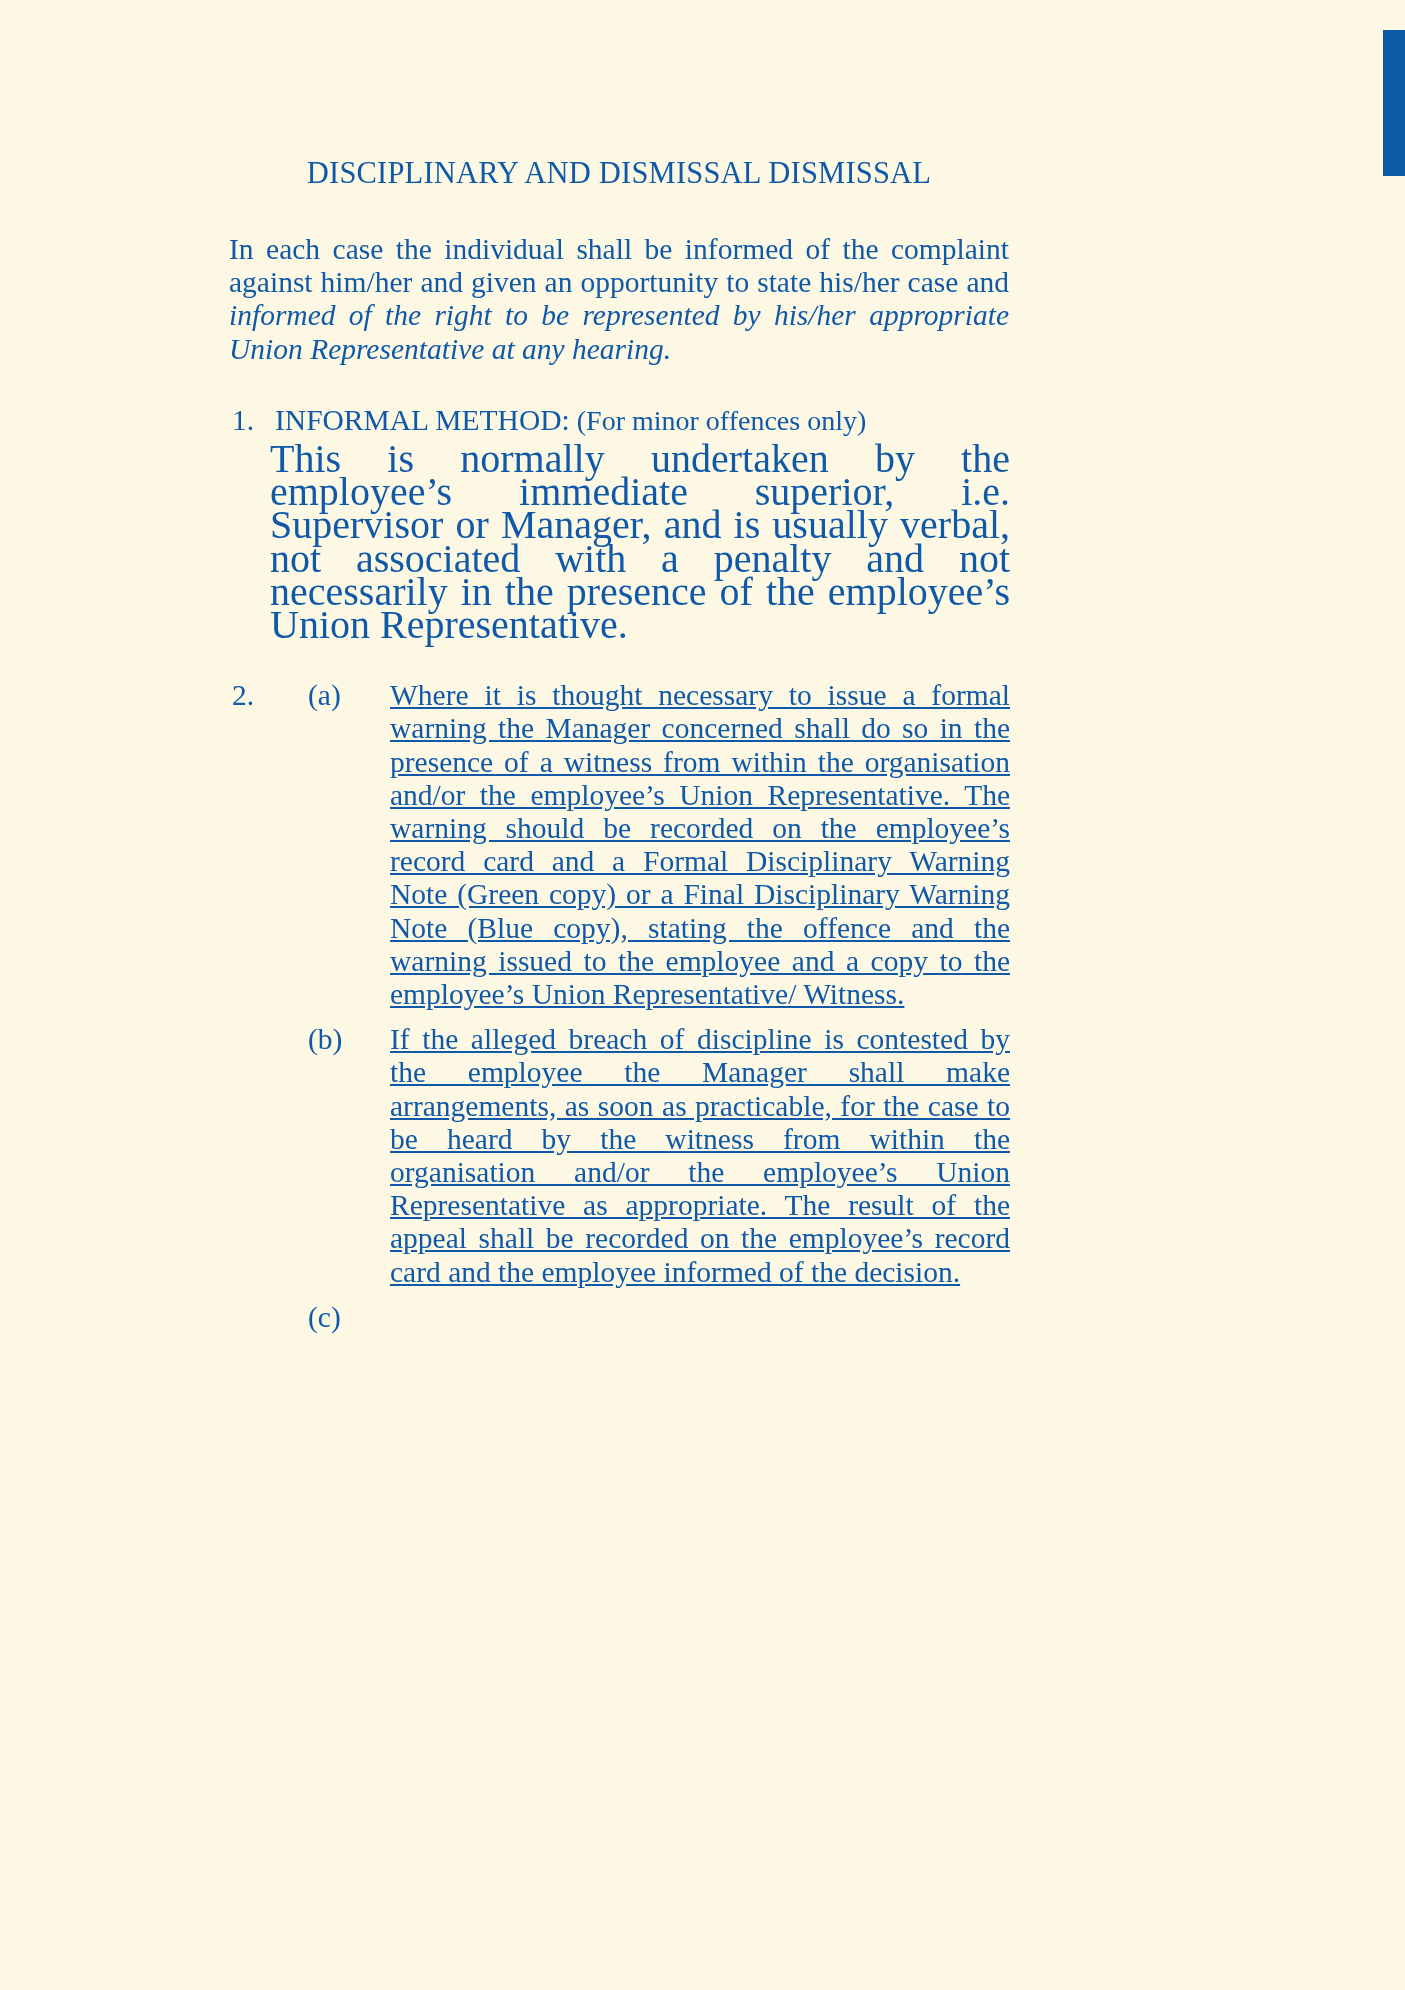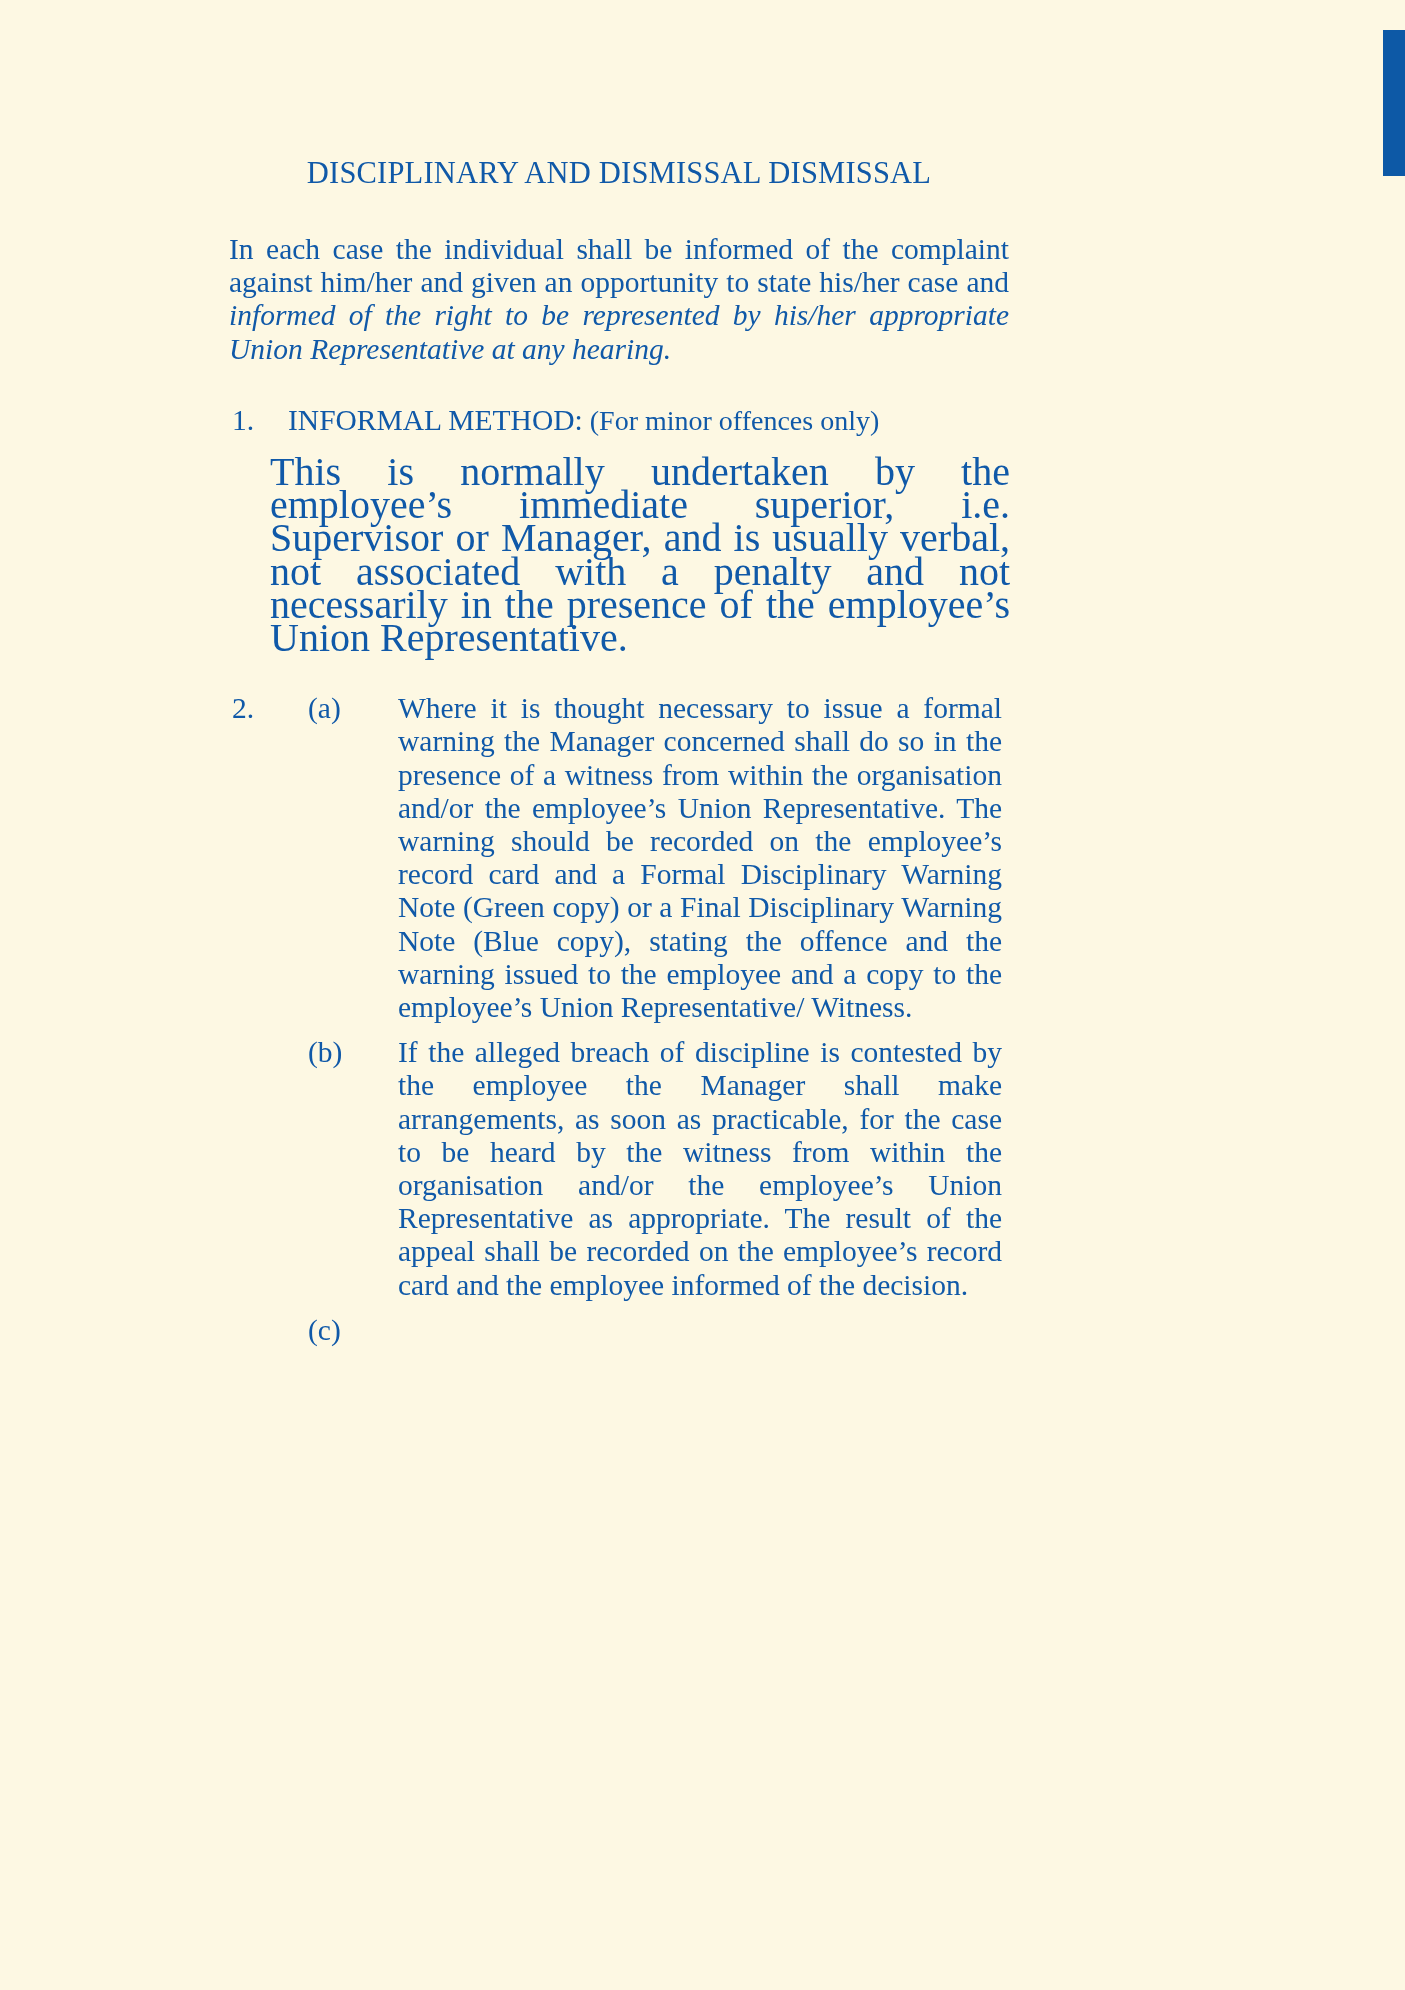--- a/index.html
+++ b/index.html
@@ -69,21 +69,21 @@
   }
   .numitem > .marker {
     position: absolute;
     left: 4px;
     top: 0;
     font-size: 29.5px;
     line-height: 33.2px;
     color: #1059a8;
   }
   .numitem .head {
-    margin: 18px;
+    margin: 5px;
     font-size: 29.5px;
     line-height: 33.2px;
     white-space: nowrap;
     color: #1059a8;
   }
   .numitem .head .small {
     font-size: 28px;
   }
   .numitem .body {
     margin: 0;
@@ -102,26 +102,27 @@
   }
   .letteritem > .marker {
     position: absolute;
     left: 38px;
     top: 0;
     font-size: 29.5px;
     line-height: 33.2px;
     color: #1059a8;
   }
   .letteritem > .body {
-    margin: 8px;
+    margin: 0;
     font-size: 29.5px;
     line-height: 33.2px;
     text-align: justify;
     text-justify: inter-word;
     color: #1059a8;
+    text-decoration: underline;
   }
   
   .letteritem > .body.tail {
     text-align: left;
   }
 </style>
 </head>
 <body>
 
 <div id="edge-tab"></div>

